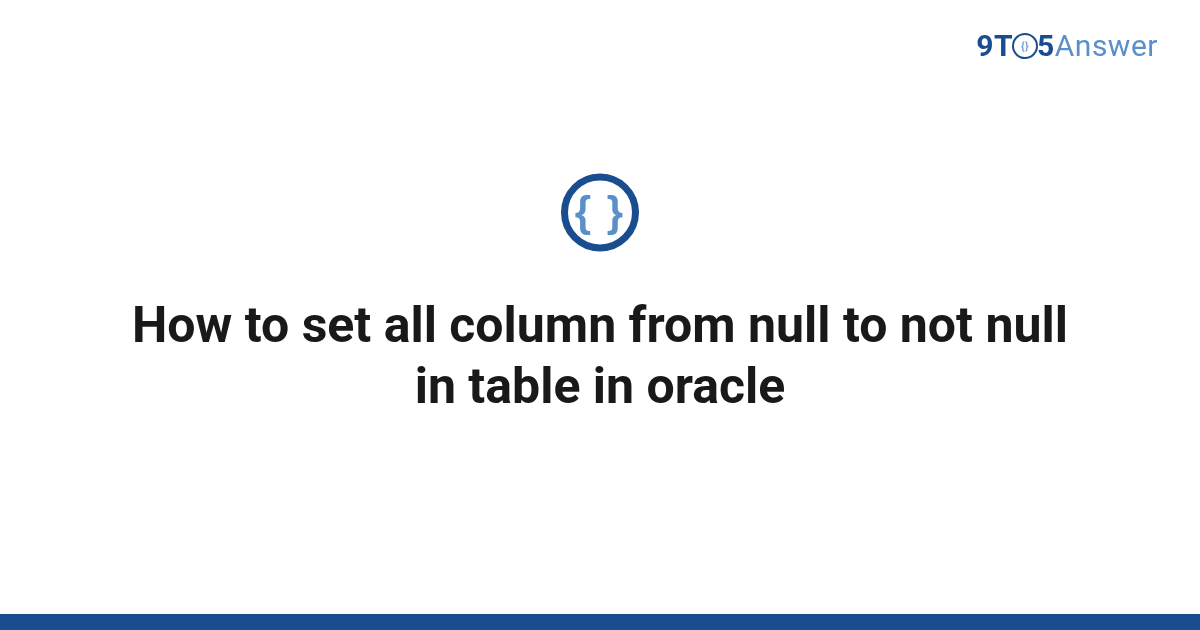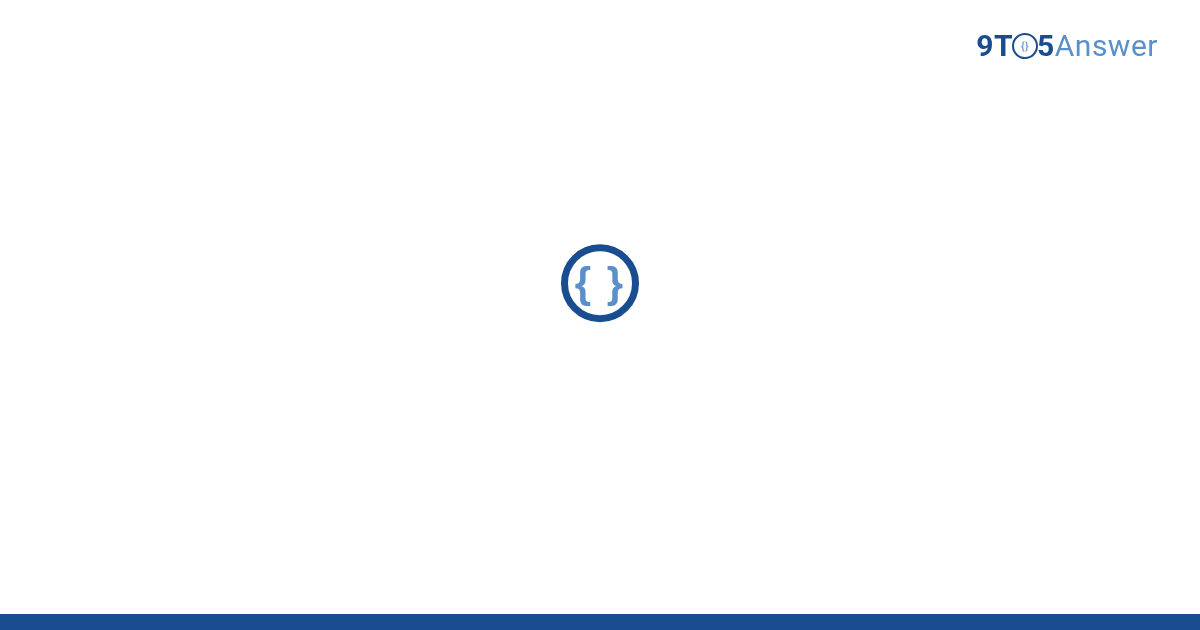--- a/index.html
+++ b/index.html
@@ -105,15 +105,16 @@
 <div class="logo-header">
   <span class="logo-9t">9T</span><span class="logo-circle">
       <span class="logo-circle-inner">{}</span>
     </span><span class="logo-5">5</span><span class="logo-answer">Answer</span>
 </div>
 
 <div class="content-center">
   <div class="icon-wrapper">
     <span class="icon-braces">{ }</span>
   </div>
+  <h1 class="main-title">How to set all column from null to not null in table in oracle</h1>
 </div>
 
 <div class="footer-bar"></div>
 
 </body></html>

